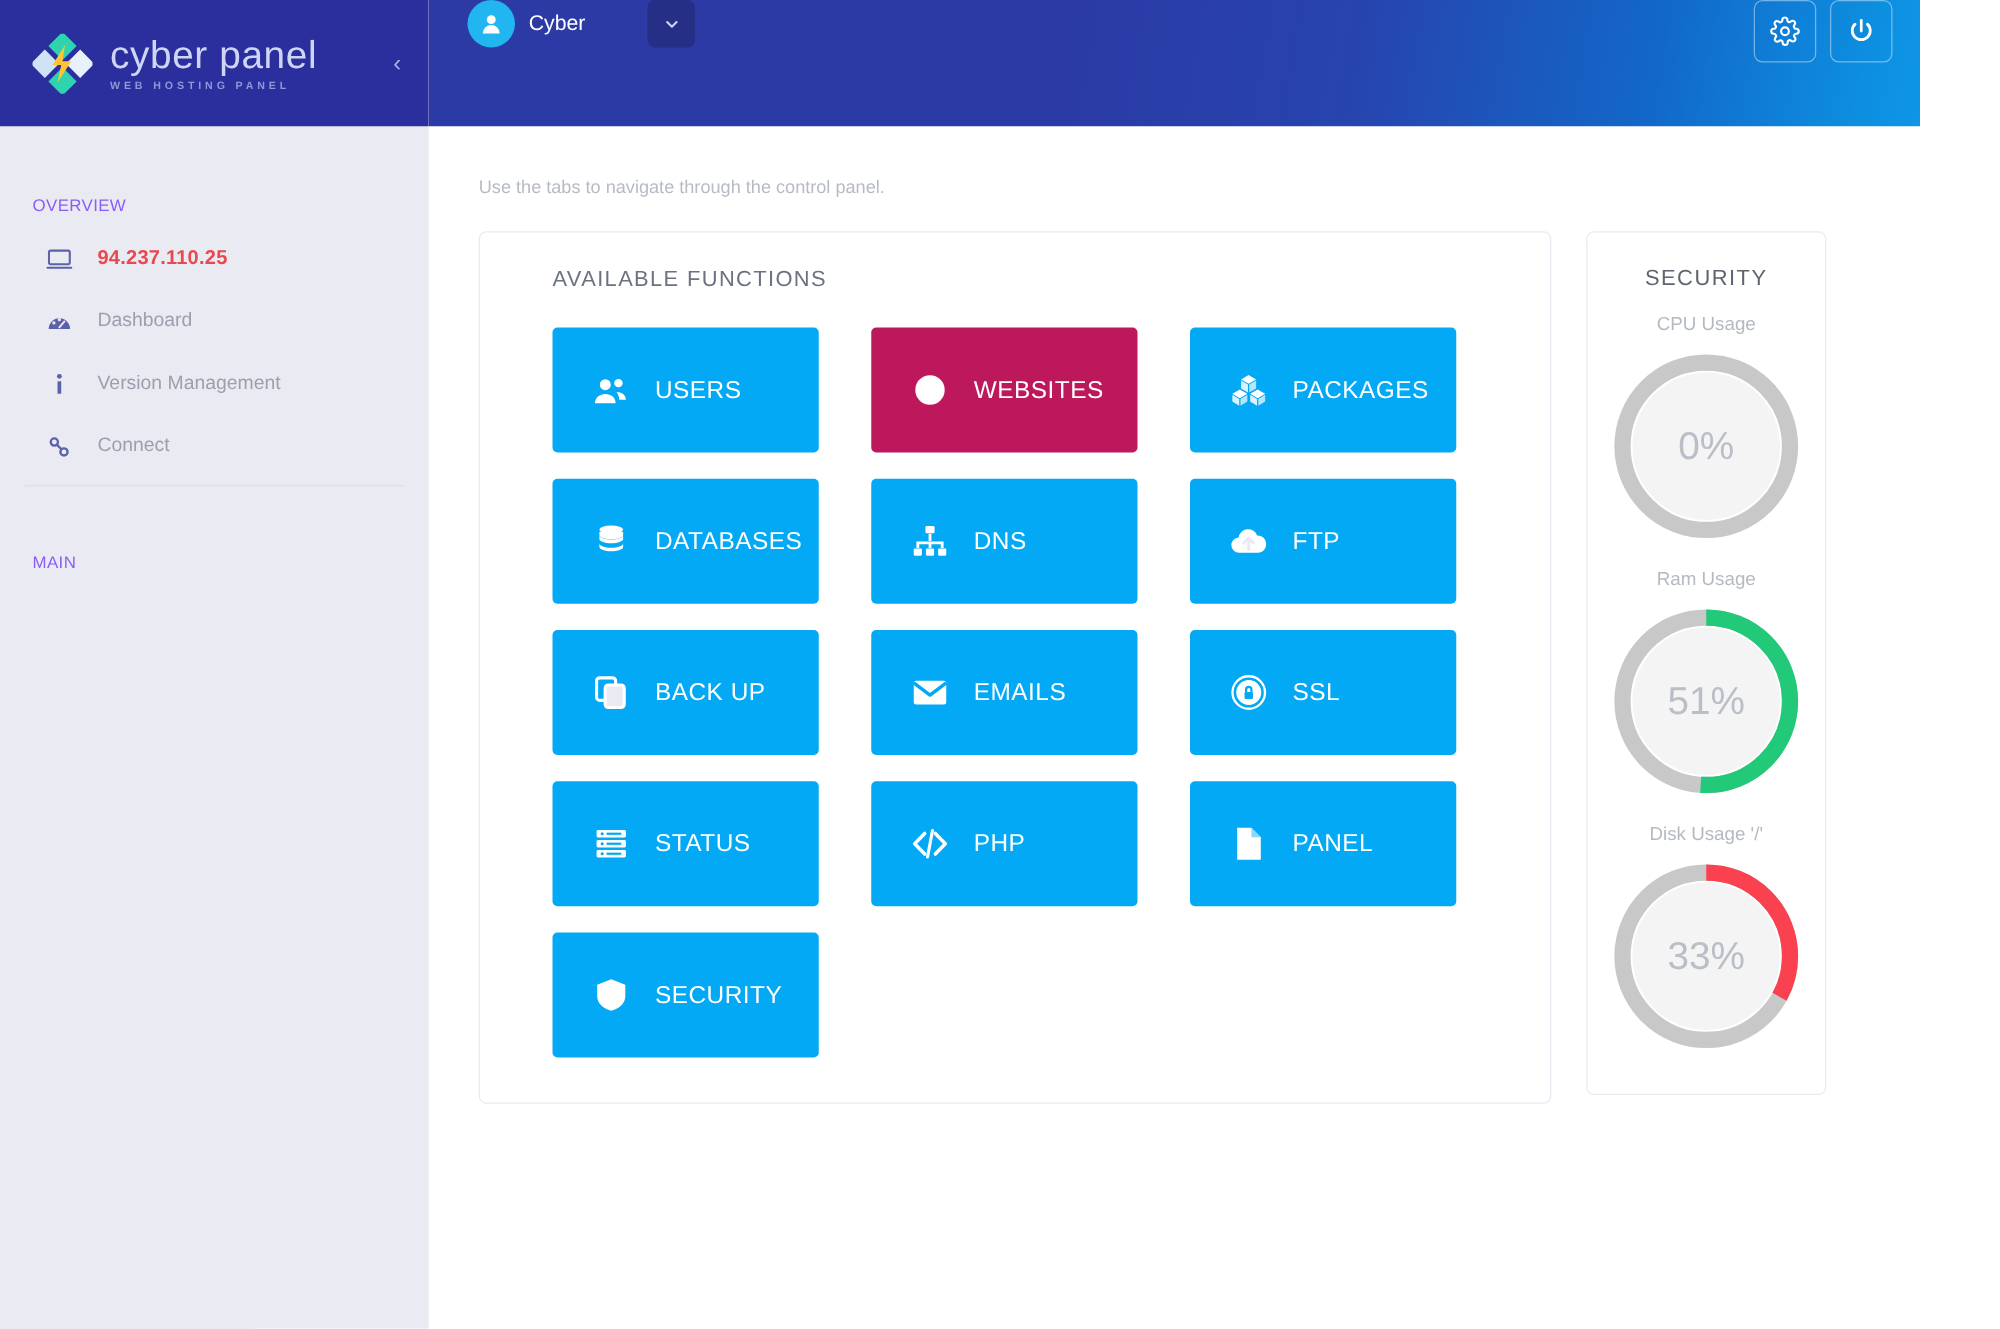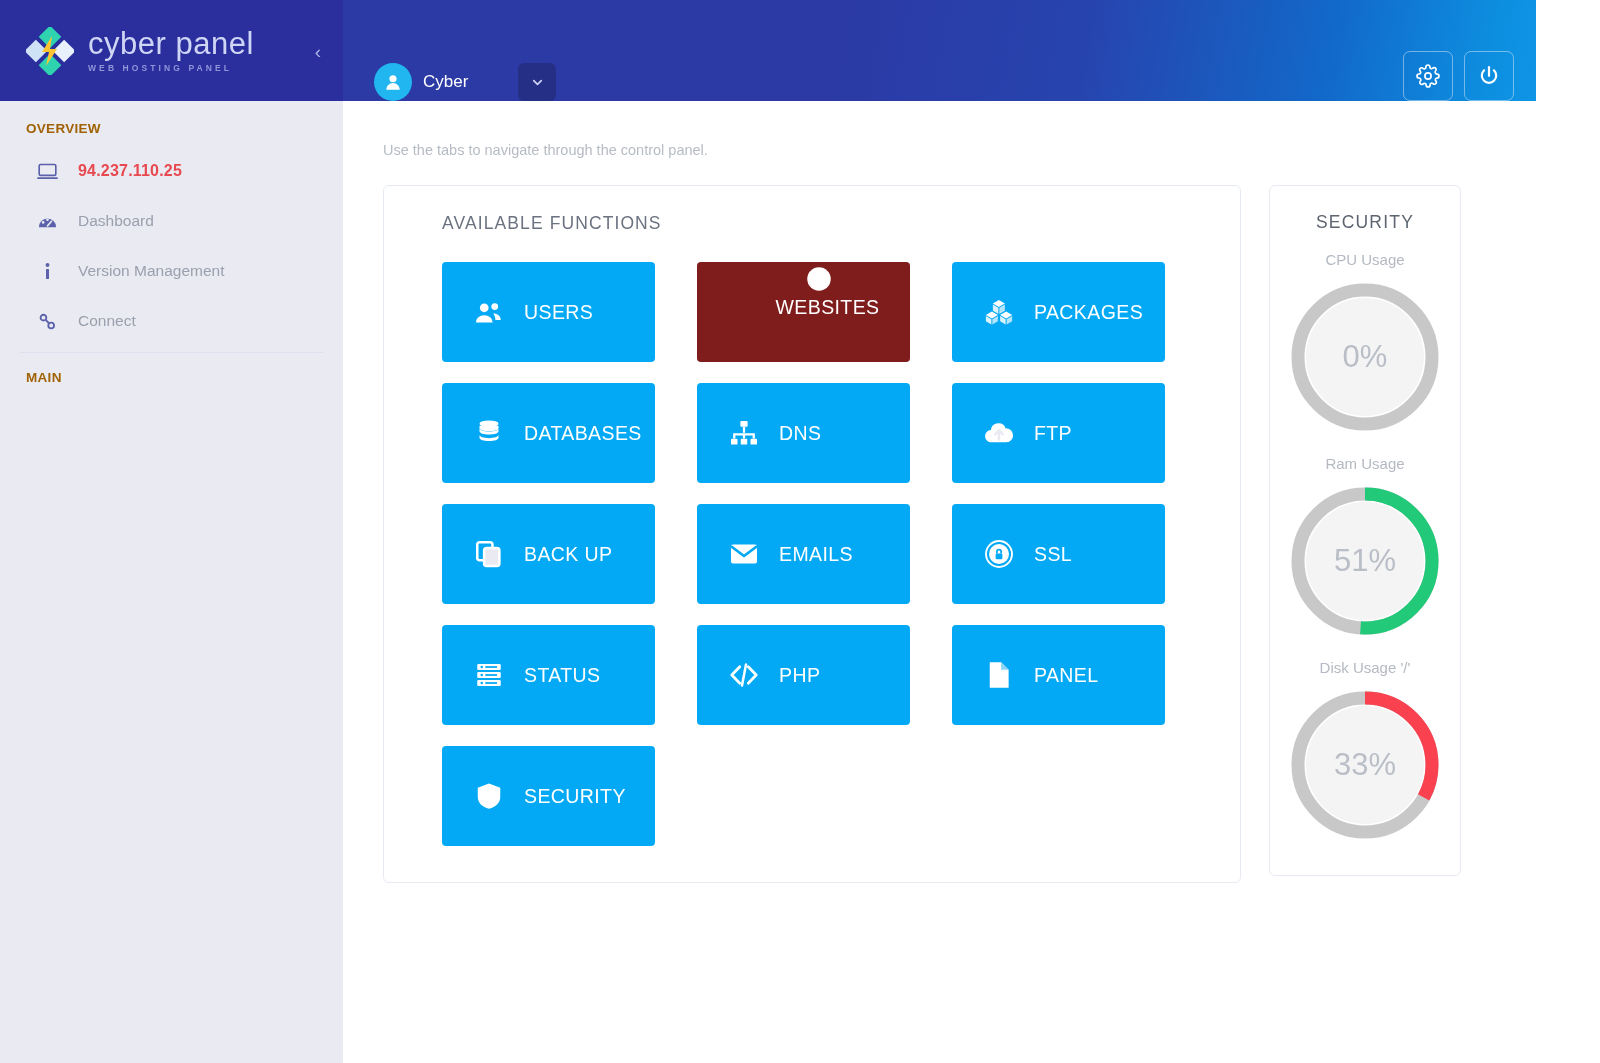--- a/index.html
+++ b/index.html
@@ -38,23 +38,24 @@
     font-size: 8.5px; color: #8e97d8; letter-spacing: 3.1px;
     margin-top: 4px; font-weight: 700;
   }
   .brand-collapse {
     position: absolute; right: 22px; top: 50%; transform: translateY(-50%);
     color: #aab2e8; font-size: 19px; line-height: 1; cursor: pointer;
   }
 
   .nav-scroll { height: 962px; overflow: hidden; }
   .nav-section {
-    font-size: 13.5px; font-weight: 700; color: #a16207;
+    font-size: 13.5px; font-weight: 400; color: #8b5cf6;
     letter-spacing: 0.3px;
     padding: 20px 0 10px 26px;
+    margin-top: 36px;
   }
   .nav-section.main { padding-top: 17px; }
   .nav-divider { height: 1px; background: #dcdfec; margin: 6px 20px 0 20px; }
 
   .nav-item {
     display: flex; align-items: center;
     height: 50px;
     padding: 0 22px 0 34px;
     cursor: pointer;
     position: relative;
@@ -72,21 +73,21 @@
   }
   .nav-label.accent { color: #e8484f; font-weight: 600; font-size: 16px; letter-spacing: .2px; }
 
   
   .main { flex: 1; height: 1063px; display: flex; flex-direction: column; min-width: 0; }
 
   .topbar {
     height: 101px; flex: 0 0 101px;
     background: linear-gradient(100deg,
       #2b3aa5 0%, #2b3aa5 42%, #2744ae 62%, #1268c9 82%, #0d8fe0 96%, #0f95e6 100%);
-    display: flex; align-items: flex-end;
+    display: flex; align-items: flex-start;
     padding: 0 22px 0 31px;
     position: relative;
   }
   .user-chip { display: flex; align-items: center; }
   .avatar {
     width: 38px; height: 38px; border-radius: 50%;
     background: #21b6ef;
     display: flex; align-items: center; justify-content: center;
     flex: 0 0 38px;
   }
@@ -292,21 +293,21 @@
                 <span class="tile-icon">
                   <svg viewBox="0 0 24 24" width="30" height="30">
                     <circle cx="8.2" cy="8.6" r="3.5" fill="#ffffff"></circle>
                     <circle cx="16.6" cy="7.6" r="2.7" fill="#ffffff"></circle>
                     <path d="M1.6 20.4c0-3.6 2.9-5.9 6.6-5.9s6.6 2.3 6.6 5.9z" fill="#ffffff"></path>
                     <path d="M15.4 13.2c3.3 0 6 1.9 6 5.1h-4.3c0-2-.6-3.7-1.7-5.1z" fill="#ffffff"></path>
                   </svg>
                 </span>
                 <span class="tile-label">USERS</span>
               </div>
-              <div class="tile" style="background: #7f1d1d; flex-direction: column;">
+              <div class="tile" style="background: #be185d;">
                 <span class="tile-icon">
                   <svg viewBox="0 0 24 24" width="30" height="30">
                     <circle cx="12" cy="12" r="9.4" fill="#ffffff"></circle>
                     <path d="M6.4 5.8c1.4 1.5 1.1 3.2 2.8 3.8 1.4.5 1.2 2.1.3 2.9-1 .9-2.7.4-3.3 1.6-.5 1 .2 2.3 1.3 3.4-2.6-1.4-4.2-4.1-4.2-7 0-1.8.5-3.4 1.4-4.7zM15.8 3.9c.3 1.2-.4 2.2-1.5 2.3-1 .1-1.6 1-.9 1.8.8.9 2.4.5 3.3 1.3.8.7.6 2 1.8 2.5-.1 3-2.1 5.7-5 6.8.4-1.4 1.8-2.3 1.5-3.8-.2-1.3-1.8-1.2-2.5-2.2-.6-.9.3-2 1.3-2.6 1.1-.7 2.4-1.5 2-2.9-.3-1.1-1.7-1.4-2.6-2.1-.7-.6-.6-1.4-.2-2 .9.1 1.9.4 2.8.9z" fill="#ffffff" opacity="0.55"></path>
                   </svg>
                 </span>
                 <span class="tile-label">WEBSITES</span>
               </div>
               <div class="tile" style="background: rgb(3, 169, 244);">
                 <span class="tile-icon">

